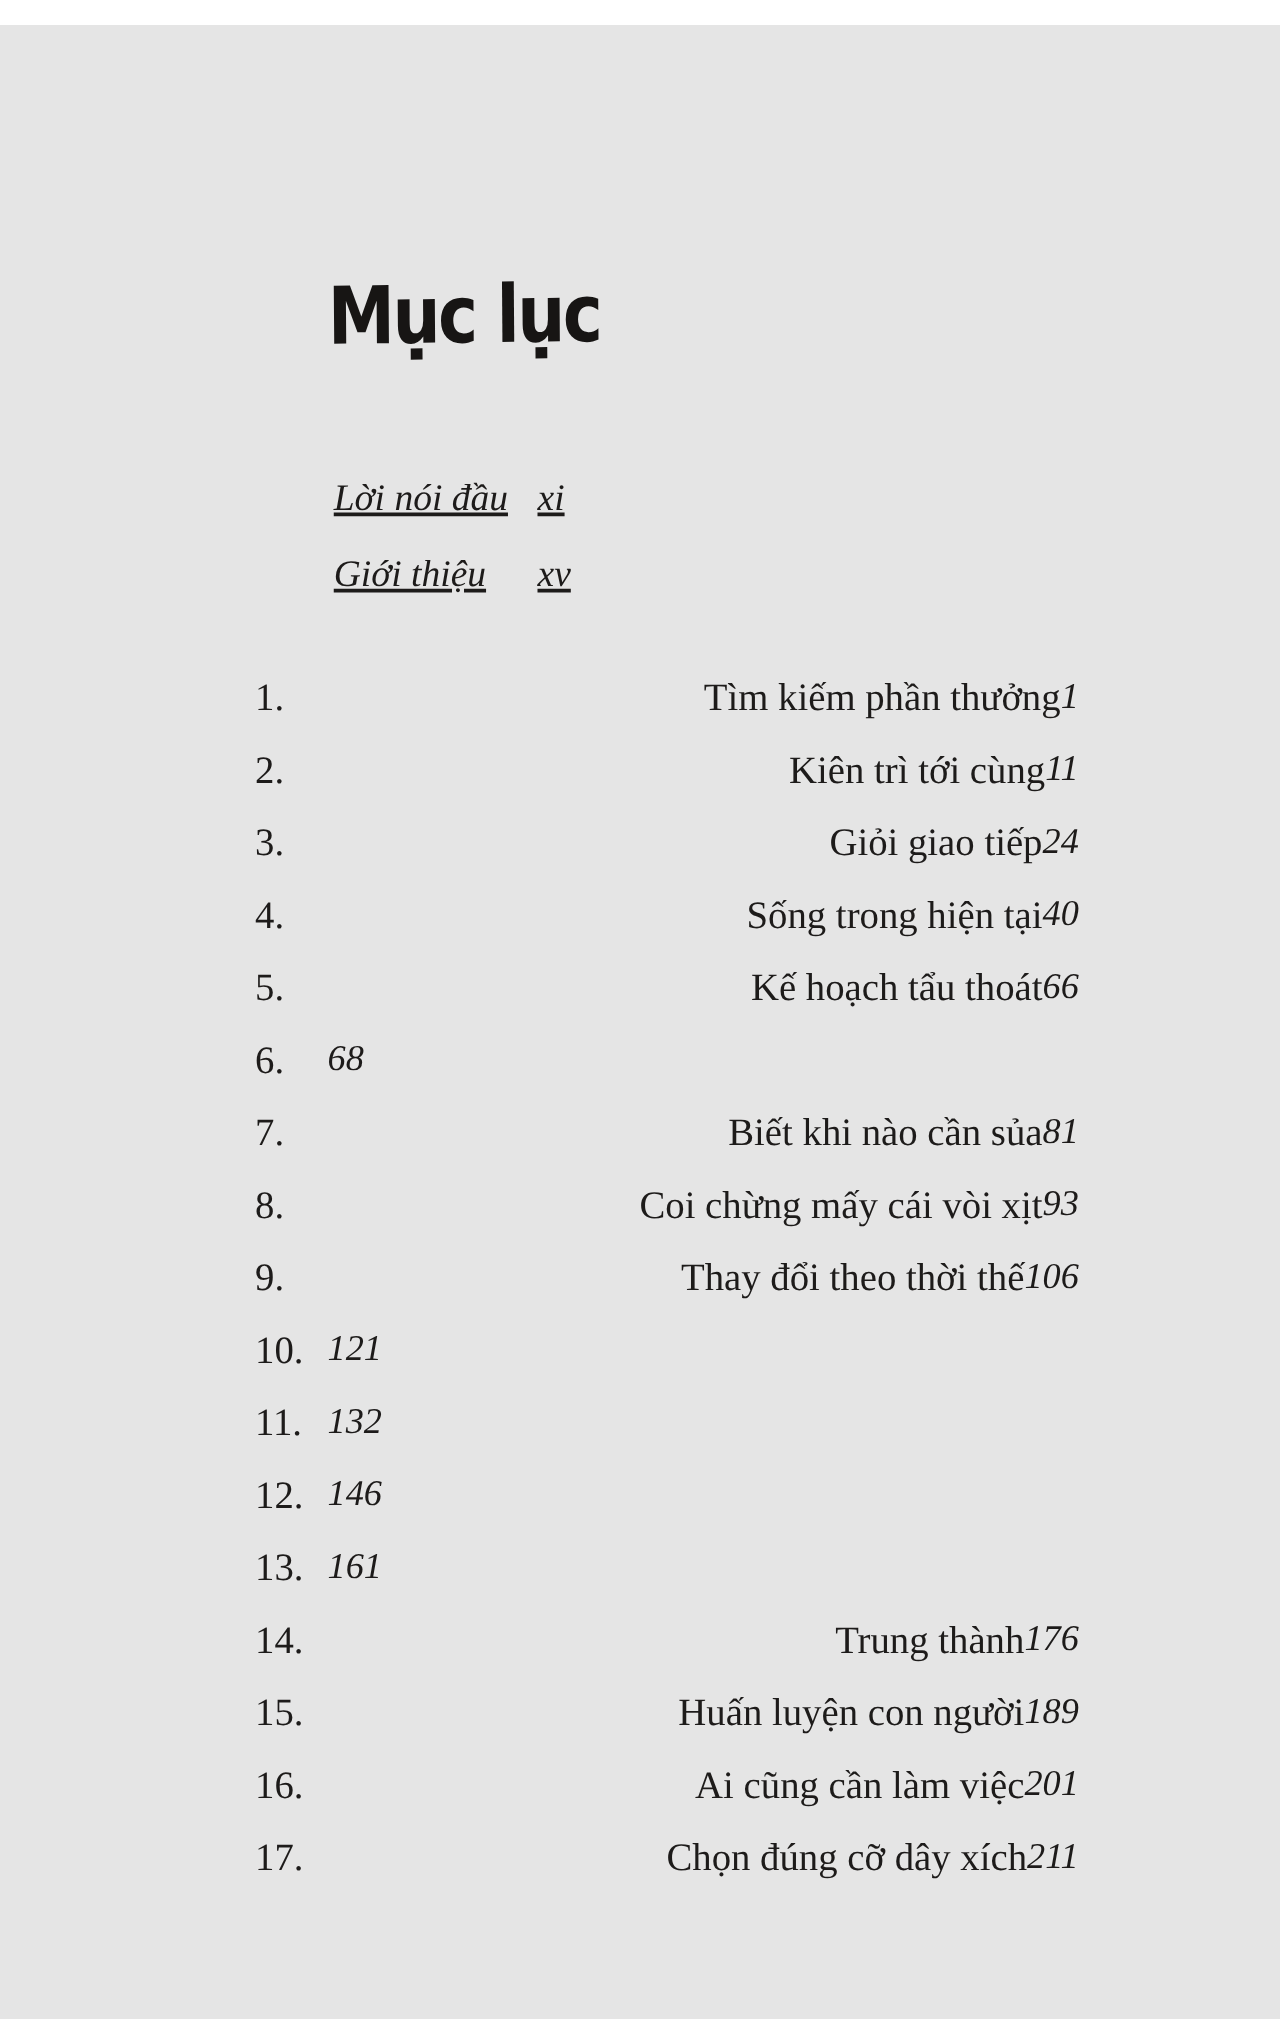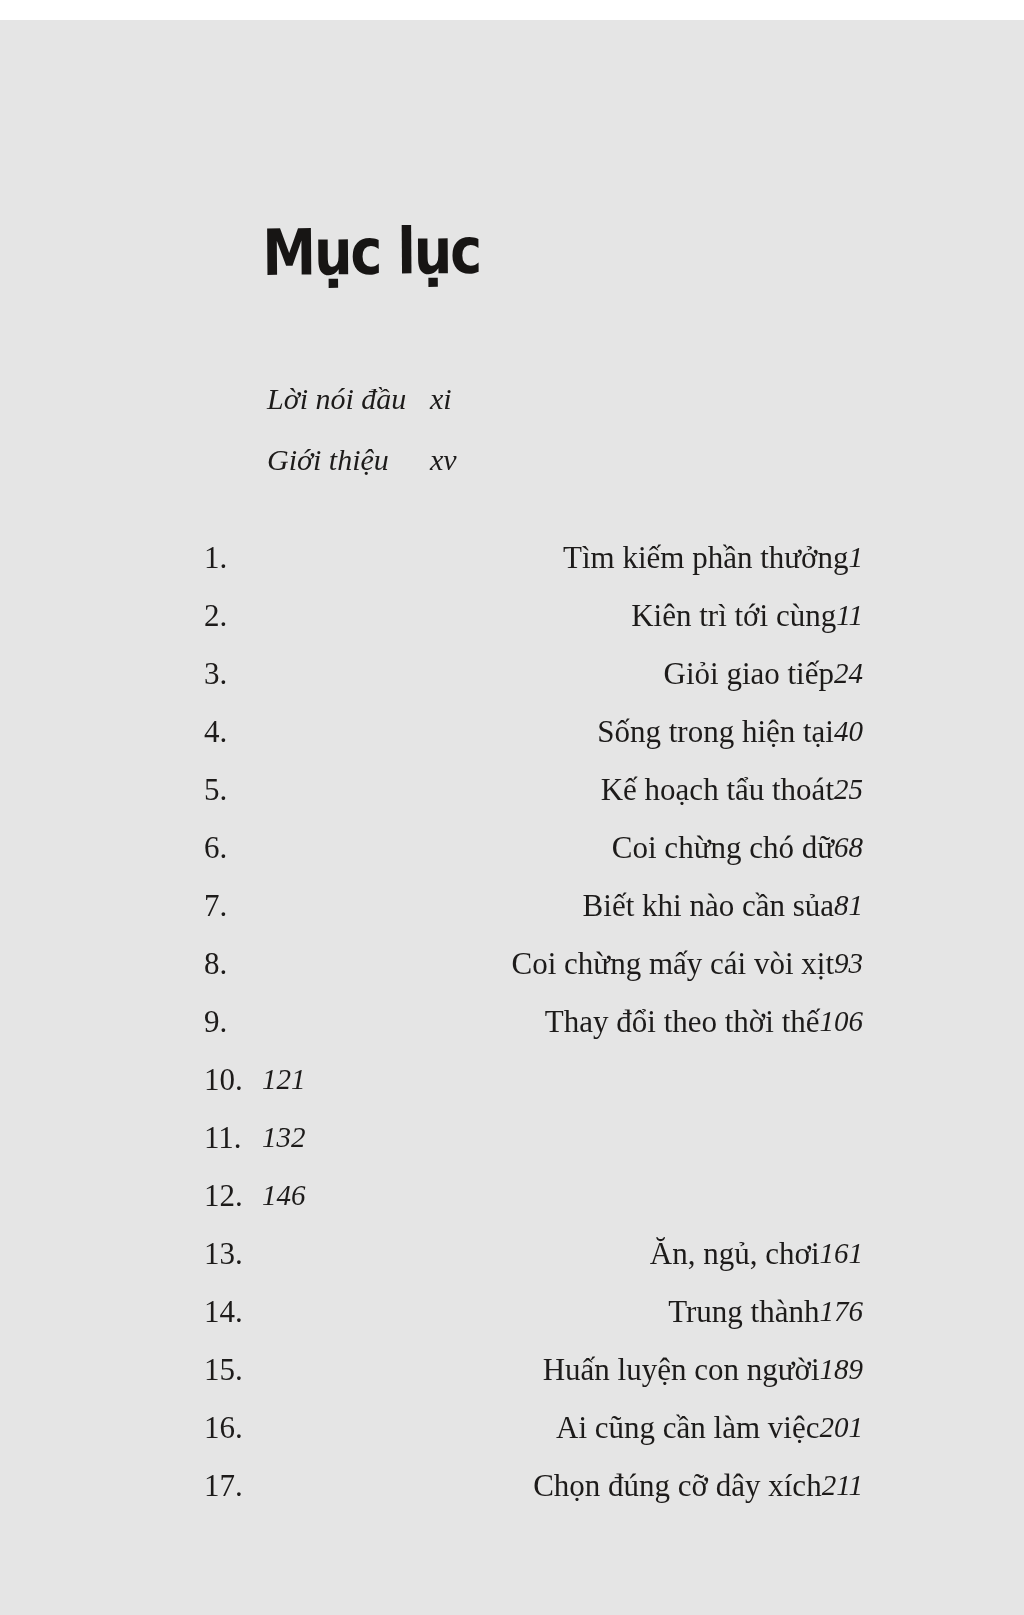--- a/index.html
+++ b/index.html
@@ -37,20 +37,21 @@
     top: 348px;
     width: 500px;
   }
   .front-row {
     display: flex;
     align-items: center;
     height: 61px;
     font-style: italic;
     font-size: 30px;
     line-height: 1;
+    text-decoration: underline;
   }
   .front-label {
     width: 163px;
     flex: 0 0 auto;
   }
   .front-page {
     flex: 0 0 auto;
     text-align: right;
   }
   .chapters {
@@ -117,25 +118,24 @@
     <span class="chap-page">24</span>
   </div>
       <div class="chapter-row">
     <span class="chap-num">4.</span>
     <span class="chap-title">Sống trong hiện tại</span>
     <span class="chap-page">40</span>
   </div>
       <div class="chapter-row">
     <span class="chap-num">5.</span>
     <span class="chap-title">Kế hoạch tẩu thoát</span>
-    <span class="chap-page">25</span>
+    <span class="chap-page">66</span>
   </div>
       <div class="chapter-row">
     <span class="chap-num">6.</span>
-    <span class="chap-title">Coi chừng chó dữ</span>
     <span class="chap-page">68</span>
   </div>
       <div class="chapter-row">
     <span class="chap-num">7.</span>
     <span class="chap-title">Biết khi nào cần sủa</span>
     <span class="chap-page">81</span>
   </div>
       <div class="chapter-row">
     <span class="chap-num">8.</span>
     <span class="chap-title">Coi chừng mấy cái vòi xịt</span>
@@ -153,21 +153,20 @@
       <div class="chapter-row">
     <span class="chap-num">11.</span>
     <span class="chap-page">132</span>
   </div>
       <div class="chapter-row">
     <span class="chap-num">12.</span>
     <span class="chap-page">146</span>
   </div>
       <div class="chapter-row">
     <span class="chap-num">13.</span>
-    <span class="chap-title">Ăn, ngủ, chơi</span>
     <span class="chap-page">161</span>
   </div>
       <div class="chapter-row">
     <span class="chap-num">14.</span>
     <span class="chap-title">Trung thành</span>
     <span class="chap-page">176</span>
   </div>
       <div class="chapter-row">
     <span class="chap-num">15.</span>
     <span class="chap-title">Huấn luyện con người</span>

